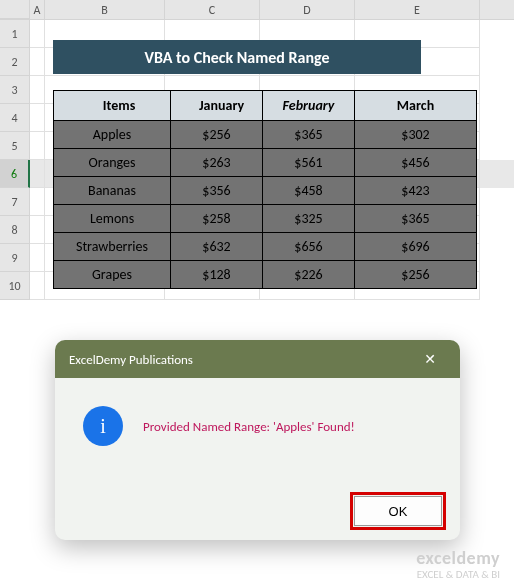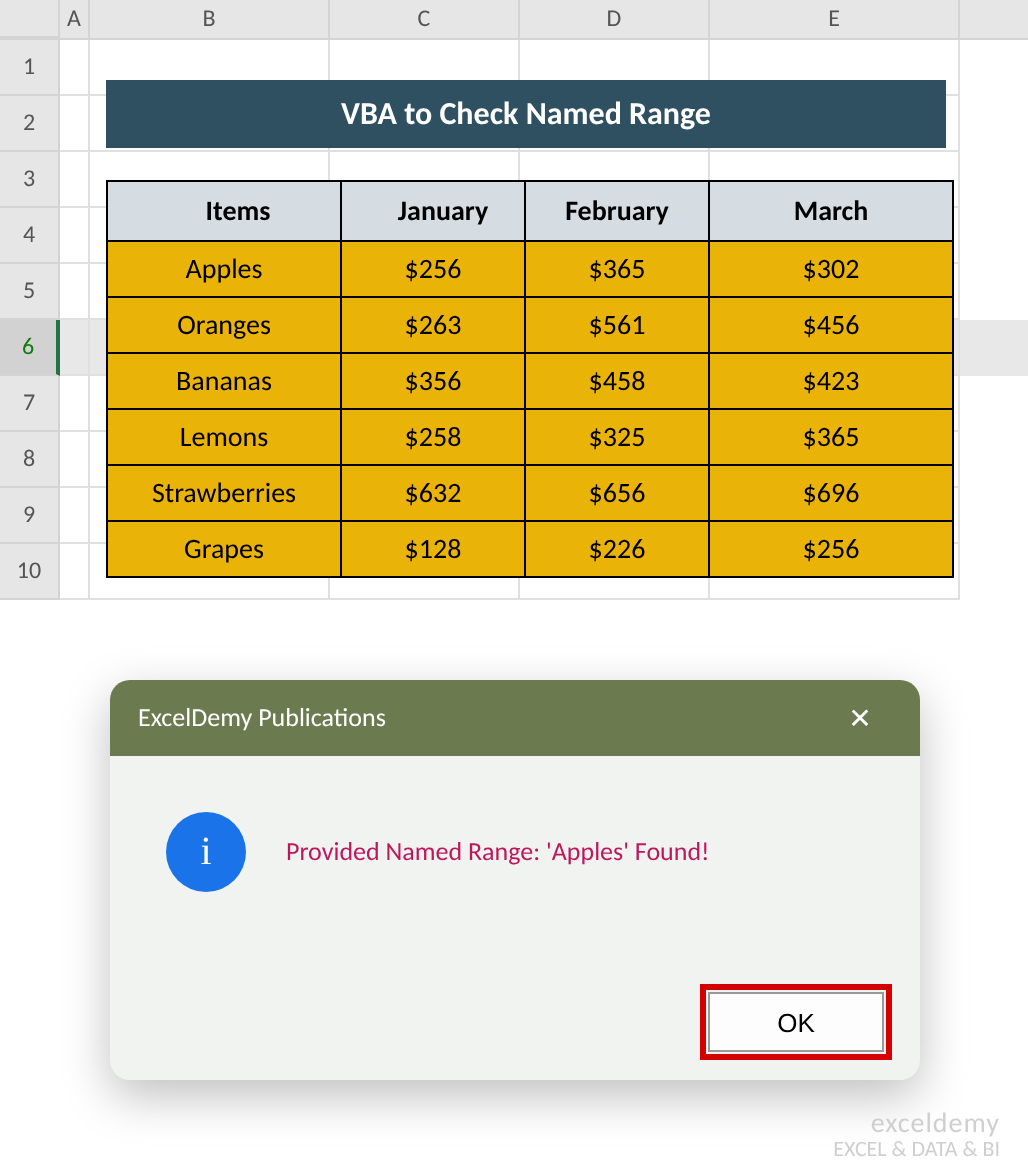--- a/index.html
+++ b/index.html
@@ -77,21 +77,21 @@
   background: #e8e8e8;
 }
 .cell {
   border-right: 1px solid #e0e0e0;
   border-bottom: 1px solid #e0e0e0;
 }
 .title-banner {
   position: absolute;
   left: 53px;
   top: 40px;
-  width: 420px;
+  width: 368px;
   height: 34px;
   background: #2f5061;
   color: #fff;
   font-weight: bold;
   font-size: 16px;
   display: flex;
   align-items: center;
   justify-content: center;
 }
 .data-table {
@@ -106,25 +106,25 @@
   border: 1.5px solid #000;
   height: 30px;
   font-size: 14px;
   font-weight: bold;
 }
 .data-table td {
   border: 1.5px solid #000;
   height: 28px;
   text-align: center;
   font-size: 14px;
-  background: #eab308;
+  background: #737373;
 }
 .th-items { width: 117px; padding-left: 14px; }
 .th-jan { width: 92px; padding-left: 10px; }
-.th-feb { width: 92px; }
+.th-feb { width: 92px; font-style: italic; }
 .th-mar { width: 122px; margin-top: 18px; }
 .dialog {
   position: absolute;
   left: 55px;
   top: 340px;
   width: 405px;
   height: 200px;
   background: #f1f3f0;
   border-radius: 10px;
   box-shadow: 0 8px 24px rgba(0,0,0,0.25);
@@ -191,22 +191,22 @@
 .watermark {
   position: absolute;
   right: 14px;
   bottom: 6px;
   text-align: right;
   color: #cfcfcf;
   font-size: 11px;
   line-height: 1.1;
 }
 .watermark .big {
-  font-size: 14px;
-  font-weight: normal;
+  font-size: 18px;
+  font-weight: bold;
   letter-spacing: 0.5px;
 }
 </style>
 </head>
 <body>
 
 <div class="sheet">
 
   <div class="col-headers">
     <div class="corner"></div>

